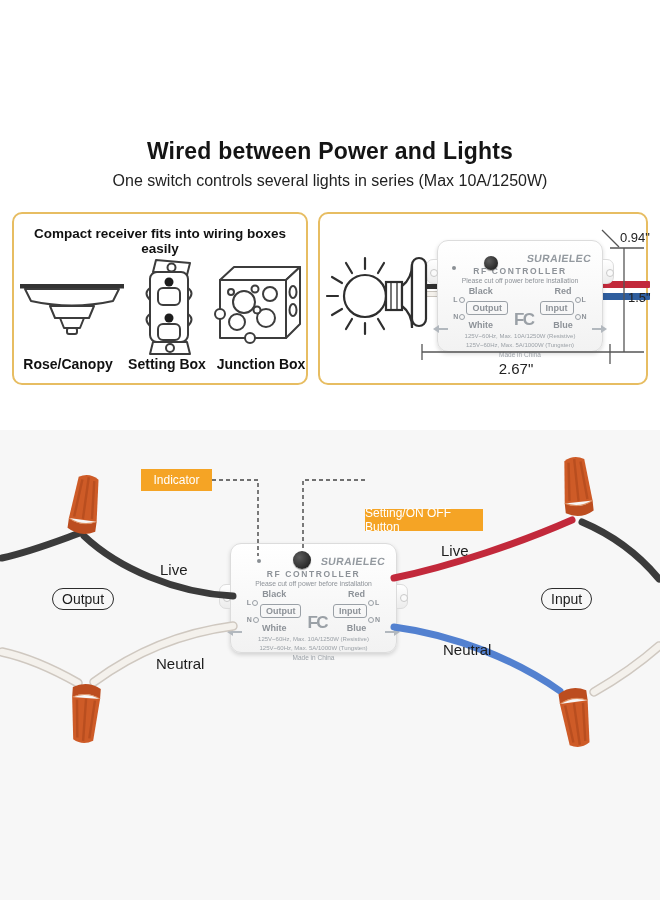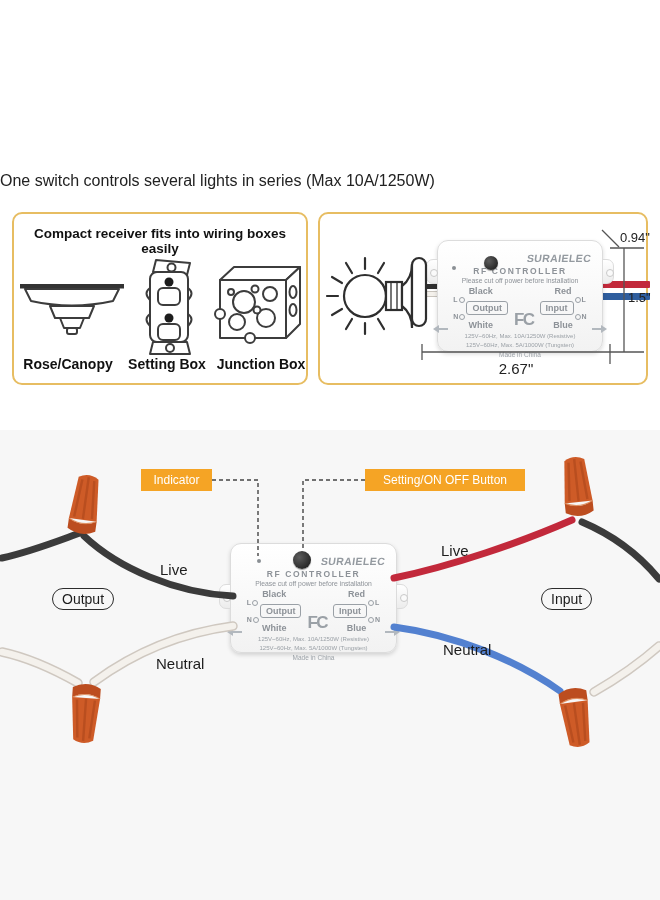--- a/index.html
+++ b/index.html
@@ -2,21 +2,21 @@
 <html><head>
 <meta charset="utf-8">
 <style>
   html,body{margin:0;padding:0;background:#fff;}
   .page{position:relative;width:660px;height:900px;background:#ffffff;overflow:hidden;
         font-family:"Liberation Sans", sans-serif;}
 
   
   .title{position:absolute;left:0;top:138px;width:660px;text-align:center;
          font-size:23px;font-weight:700;color:#141414;letter-spacing:.2px;}
-  .subtitle{position:absolute;left:0;top:172px;width:660px;
+  .subtitle{position:absolute;left:0;top:172px;width:660px;text-align:center;
          font-size:16px;color:#222;}
 
   
   .panel{position:absolute;border:2px solid #E7BD62;border-radius:10px;background:#fff;box-sizing:border-box;}
   .panel-left{left:12px;top:212px;width:296px;height:173px;border-radius:10px;}
   .panel-right{left:318px;top:212px;width:330px;height:173px;}
   .panel-heading{position:absolute;left:0;top:12px;width:100%;text-align:center;
          font-size:13.5px;font-weight:700;color:#111;}
   .art{position:absolute;}
   .cap{position:absolute;top:142px;text-align:center;font-size:14px;font-weight:700;color:#111;}
@@ -81,36 +81,37 @@
   .spec.first{margin-top:3px;}
   .origin{font-size:6.5px;color:#9ba1a7;margin-top:1px;}
 
   
   .diagram{position:absolute;left:0;top:430px;width:660px;height:470px;background:#F7F7F7;}
   .wires-svg{position:absolute;left:0;top:0;z-index:3;pointer-events:none;}
   .diagram .device{z-index:2;}
   .callout{position:absolute;top:39px;height:22px;background:#F5A425;color:#fff;font-size:12px;
            display:flex;align-items:center;justify-content:center;z-index:4;box-sizing:border-box;}
   .co-ind{left:141px;width:71px;}
-  .co-set{left:365px;width:160px;}
+  .co-set{left:365px;width:118px;margin-top:40px;}
   .lab{position:absolute;font-size:15px;color:#1d1d1d;z-index:4;}
   .lab-live-l{left:160px;top:131px;}
   .lab-neutral-l{left:156px;top:225px;}
   .lab-live-r{left:441px;top:112px;}
   .lab-neutral-r{left:443px;top:211px;}
   .pill{position:absolute;border:1.4px solid #2c2c2c;border-radius:12px;padding:2px 9px;
         font-size:14px;color:#1c1c1c;z-index:4;background:transparent;}
   .pill-output{left:52px;top:158px;}
   .pill-input{left:541px;top:158px;}
 </style>
 </head>
 <body>
 
 <div class="page">
 
+  <div class="title">Wired between Power and Lights</div>
   <div class="subtitle">One switch controls several lights in series (Max 10A/1250W)</div>
 
   <div class="panel panel-left">
     <div class="panel-heading">Compact receiver fits into wiring boxes easily</div>
 
     <svg class="art" style="left:4px;top:66px;" width="112" height="58" viewBox="0 0 112 58">
       <rect x="2" y="4" width="104" height="4.5" fill="#333"></rect>
       <g fill="#fff" stroke="#3c3c3c" stroke-width="2" stroke-linejoin="round">
         <path d="M7,9 H101 L95,21 Q54,30 13,21 Z"></path>
         <path d="M32,26 L76,26 L71,38 L37,38 Z"></path>

